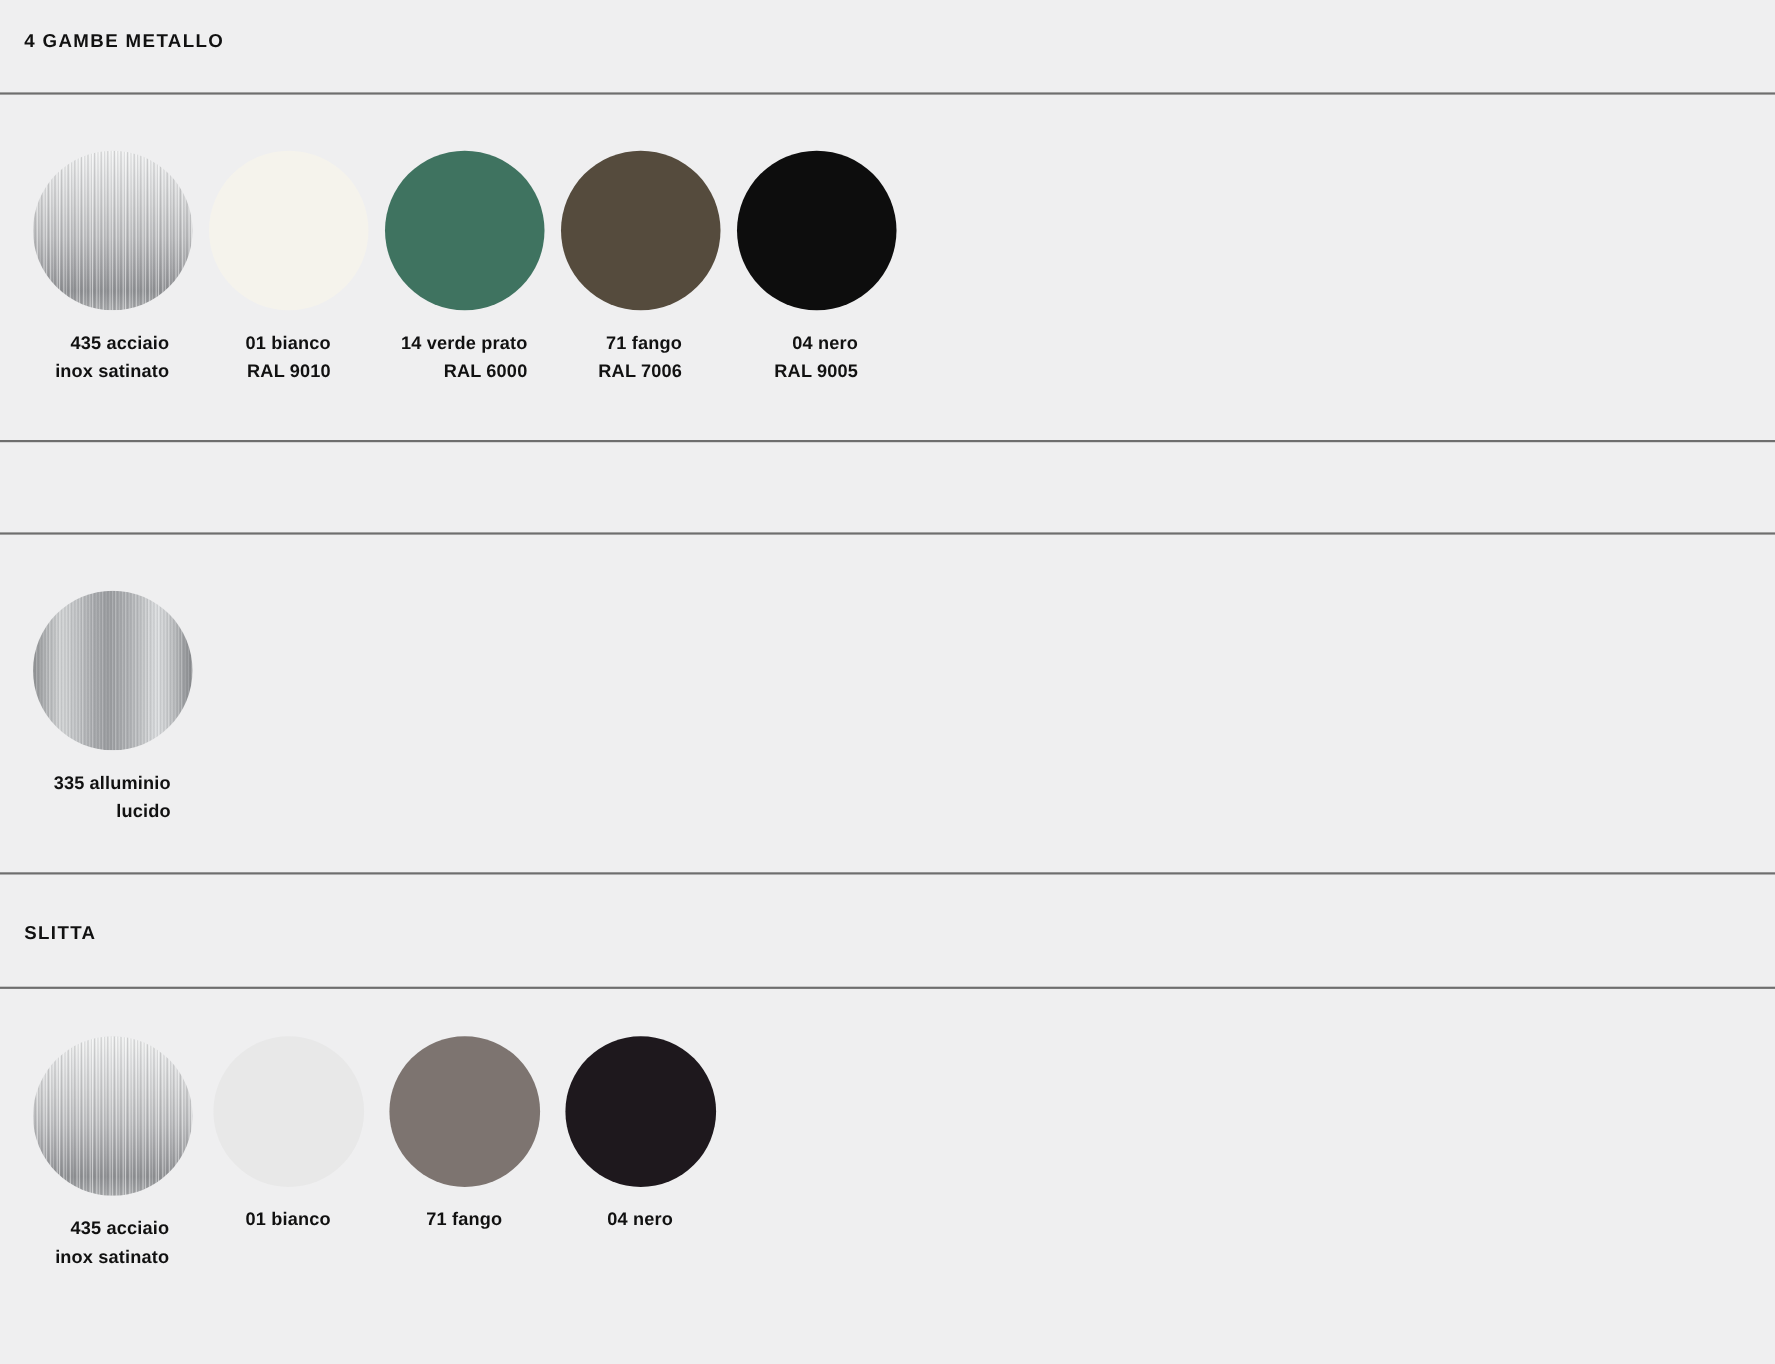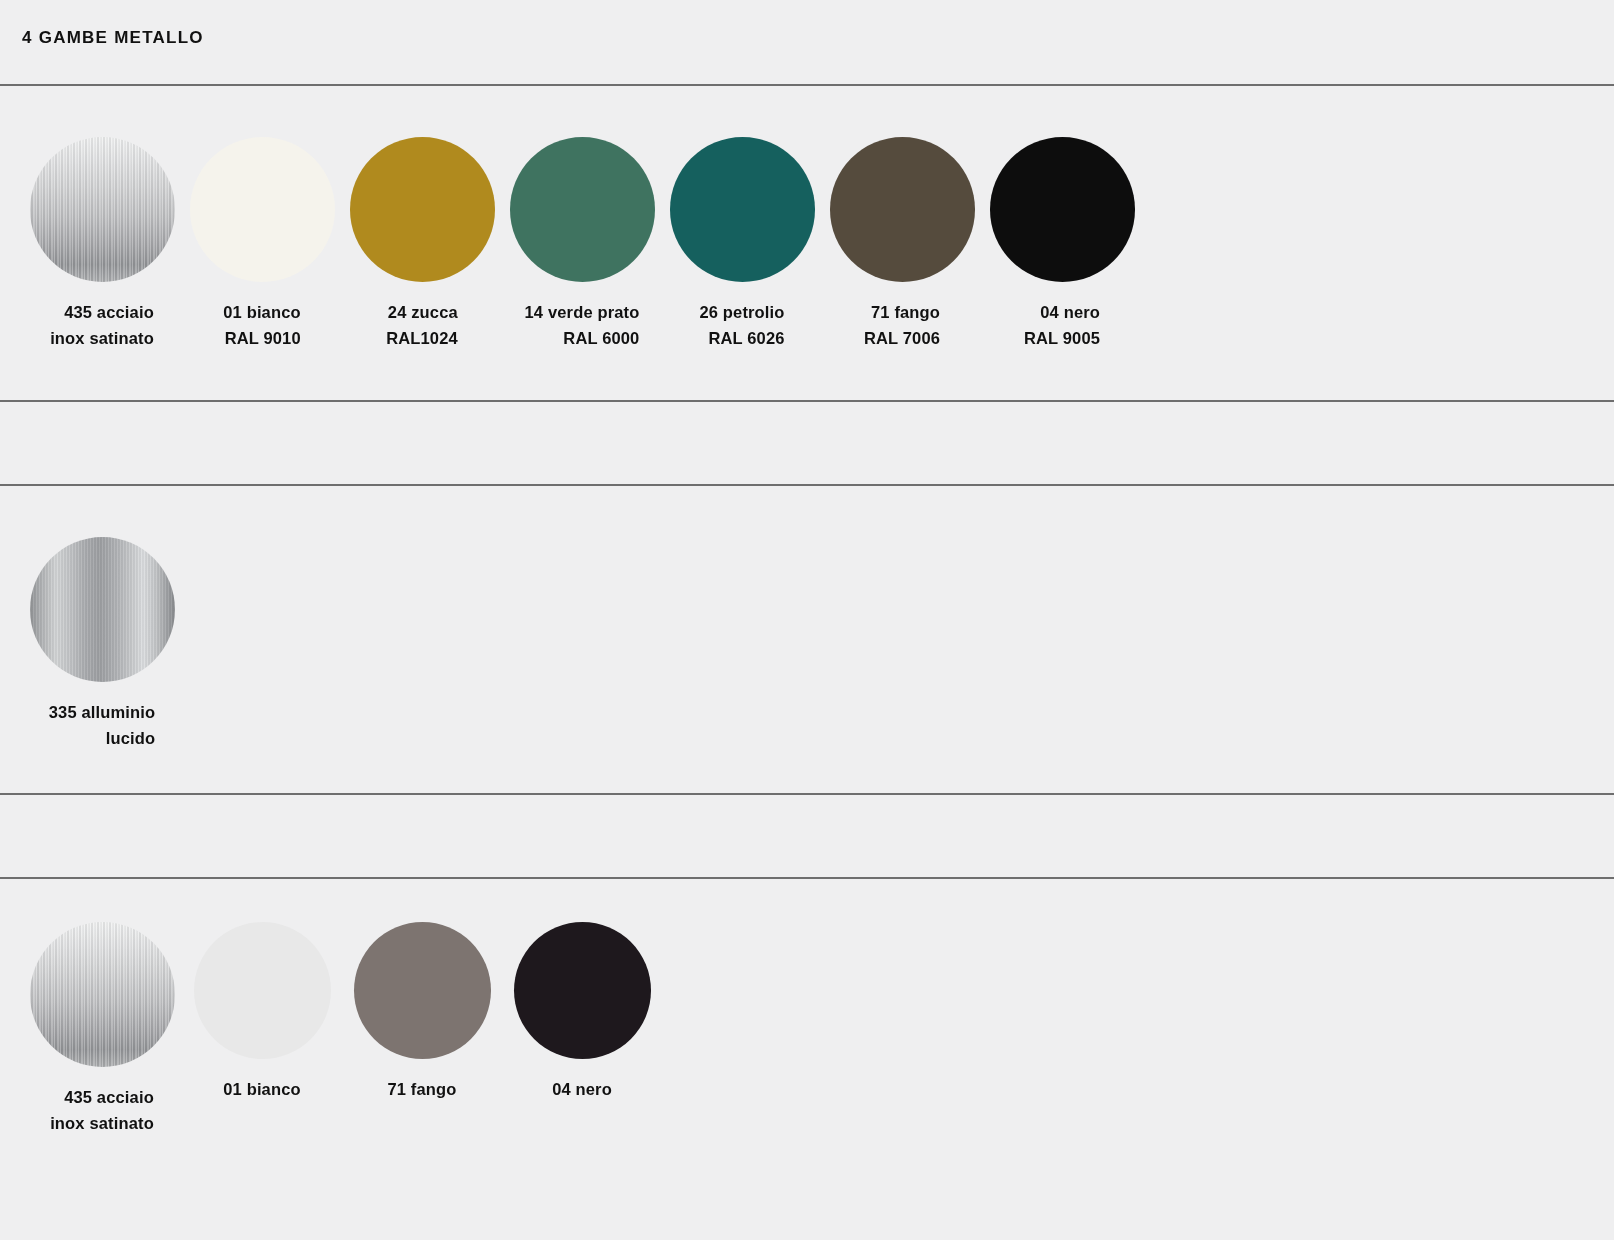--- a/index.html
+++ b/index.html
@@ -142,38 +142,28 @@
         <div class="swatch-label">435 acciaio
 inox satinato</div>
       </div>
 
       <div class="swatch">
         <div class="disc" style="background:#f5f3ec"></div>
         <div class="swatch-label">01 bianco
 RAL 9010</div>
       </div>
 
-      <div class="swatch">
-        <div class="disc" style="background:#b08a1e"></div>
-        <div class="swatch-label">24 zucca
-RAL1024</div>
-      </div>
 
 
       <div class="swatch">
         <div class="disc" style="background:#3f7360"></div>
         <div class="swatch-label">14 verde prato
 RAL 6000</div>
       </div>
 
-      <div class="swatch">
-        <div class="disc" style="background:#15605e"></div>
-        <div class="swatch-label">26 petrolio
-RAL 6026</div>
-      </div>
 
 
       <div class="swatch">
         <div class="disc" style="background:#554b3d"></div>
         <div class="swatch-label">71 fango
 RAL 7006</div>
       </div>
 
       <div class="swatch">
         <div class="disc" style="background:#0d0d0d"></div>
@@ -199,20 +189,21 @@
 lucido</div>
       </div>
 
     </div>
   </div>
 
   <div>
     <div style="height:42px"></div>
     <div class="divider"></div>
     <div style="height:44px"></div>
+    <div class="section-title">SLITTA</div>
     <div style="height:38px"></div>
     <div class="divider"></div>
     <div style="height:43px"></div>
     <div class="swatch-row">
 
       <div class="swatch">
         <div class="disc mat-steel"></div>
         <div class="swatch-label">435 acciaio
 inox satinato</div>
       </div>

